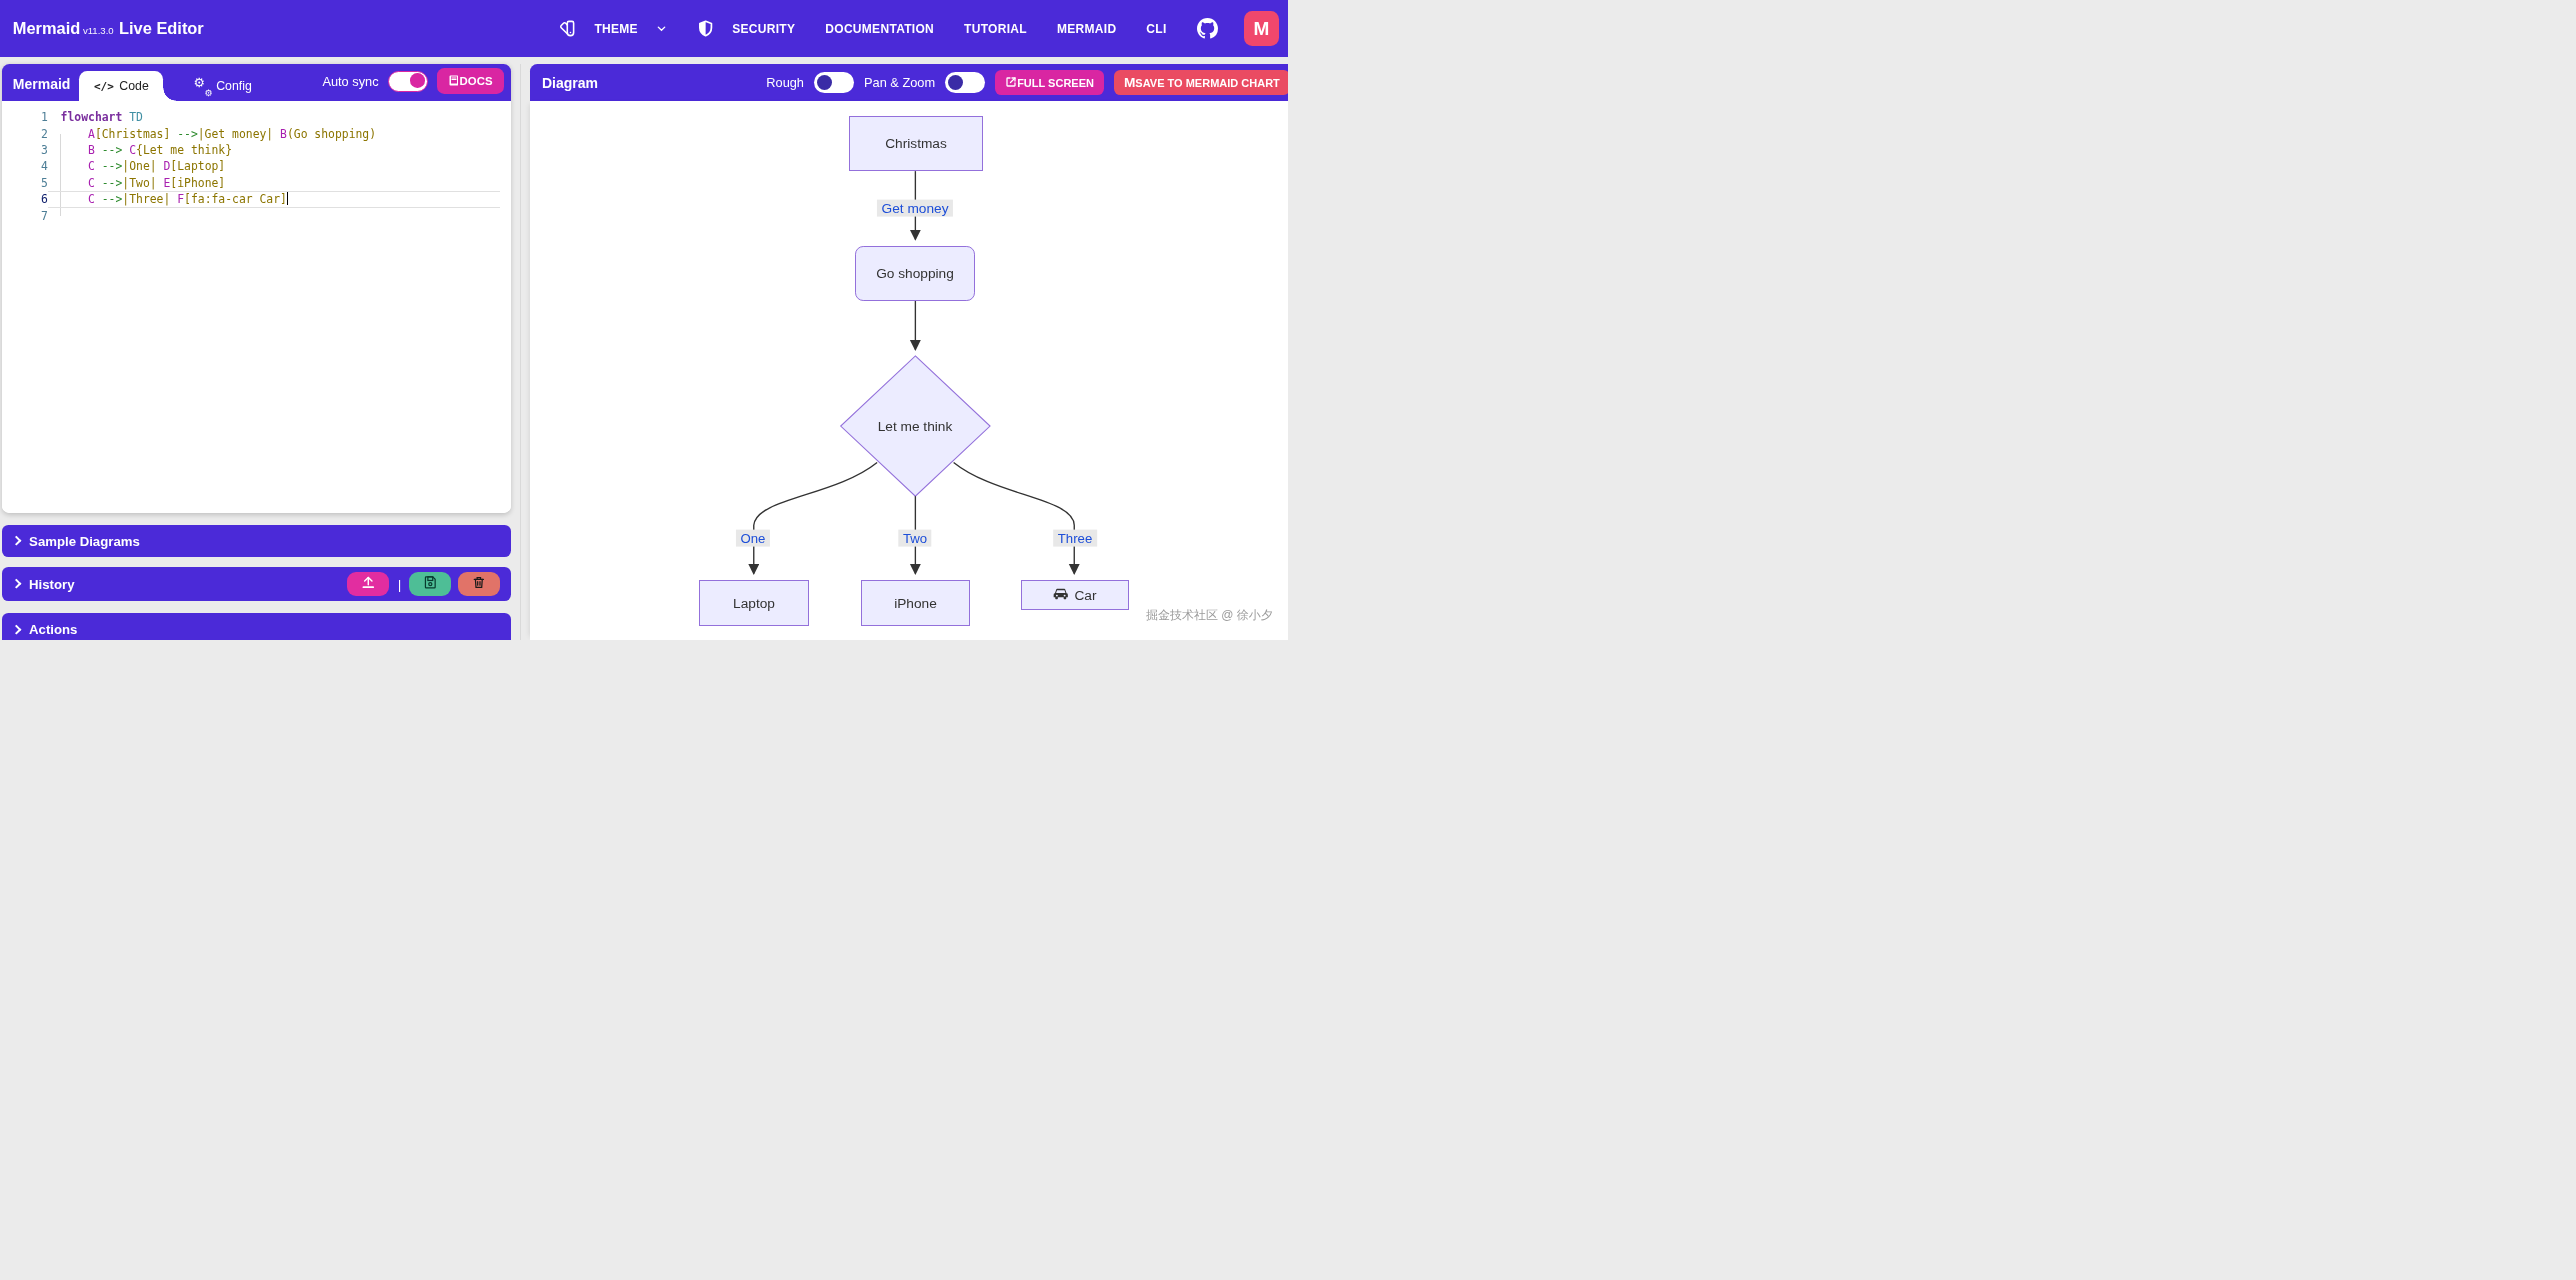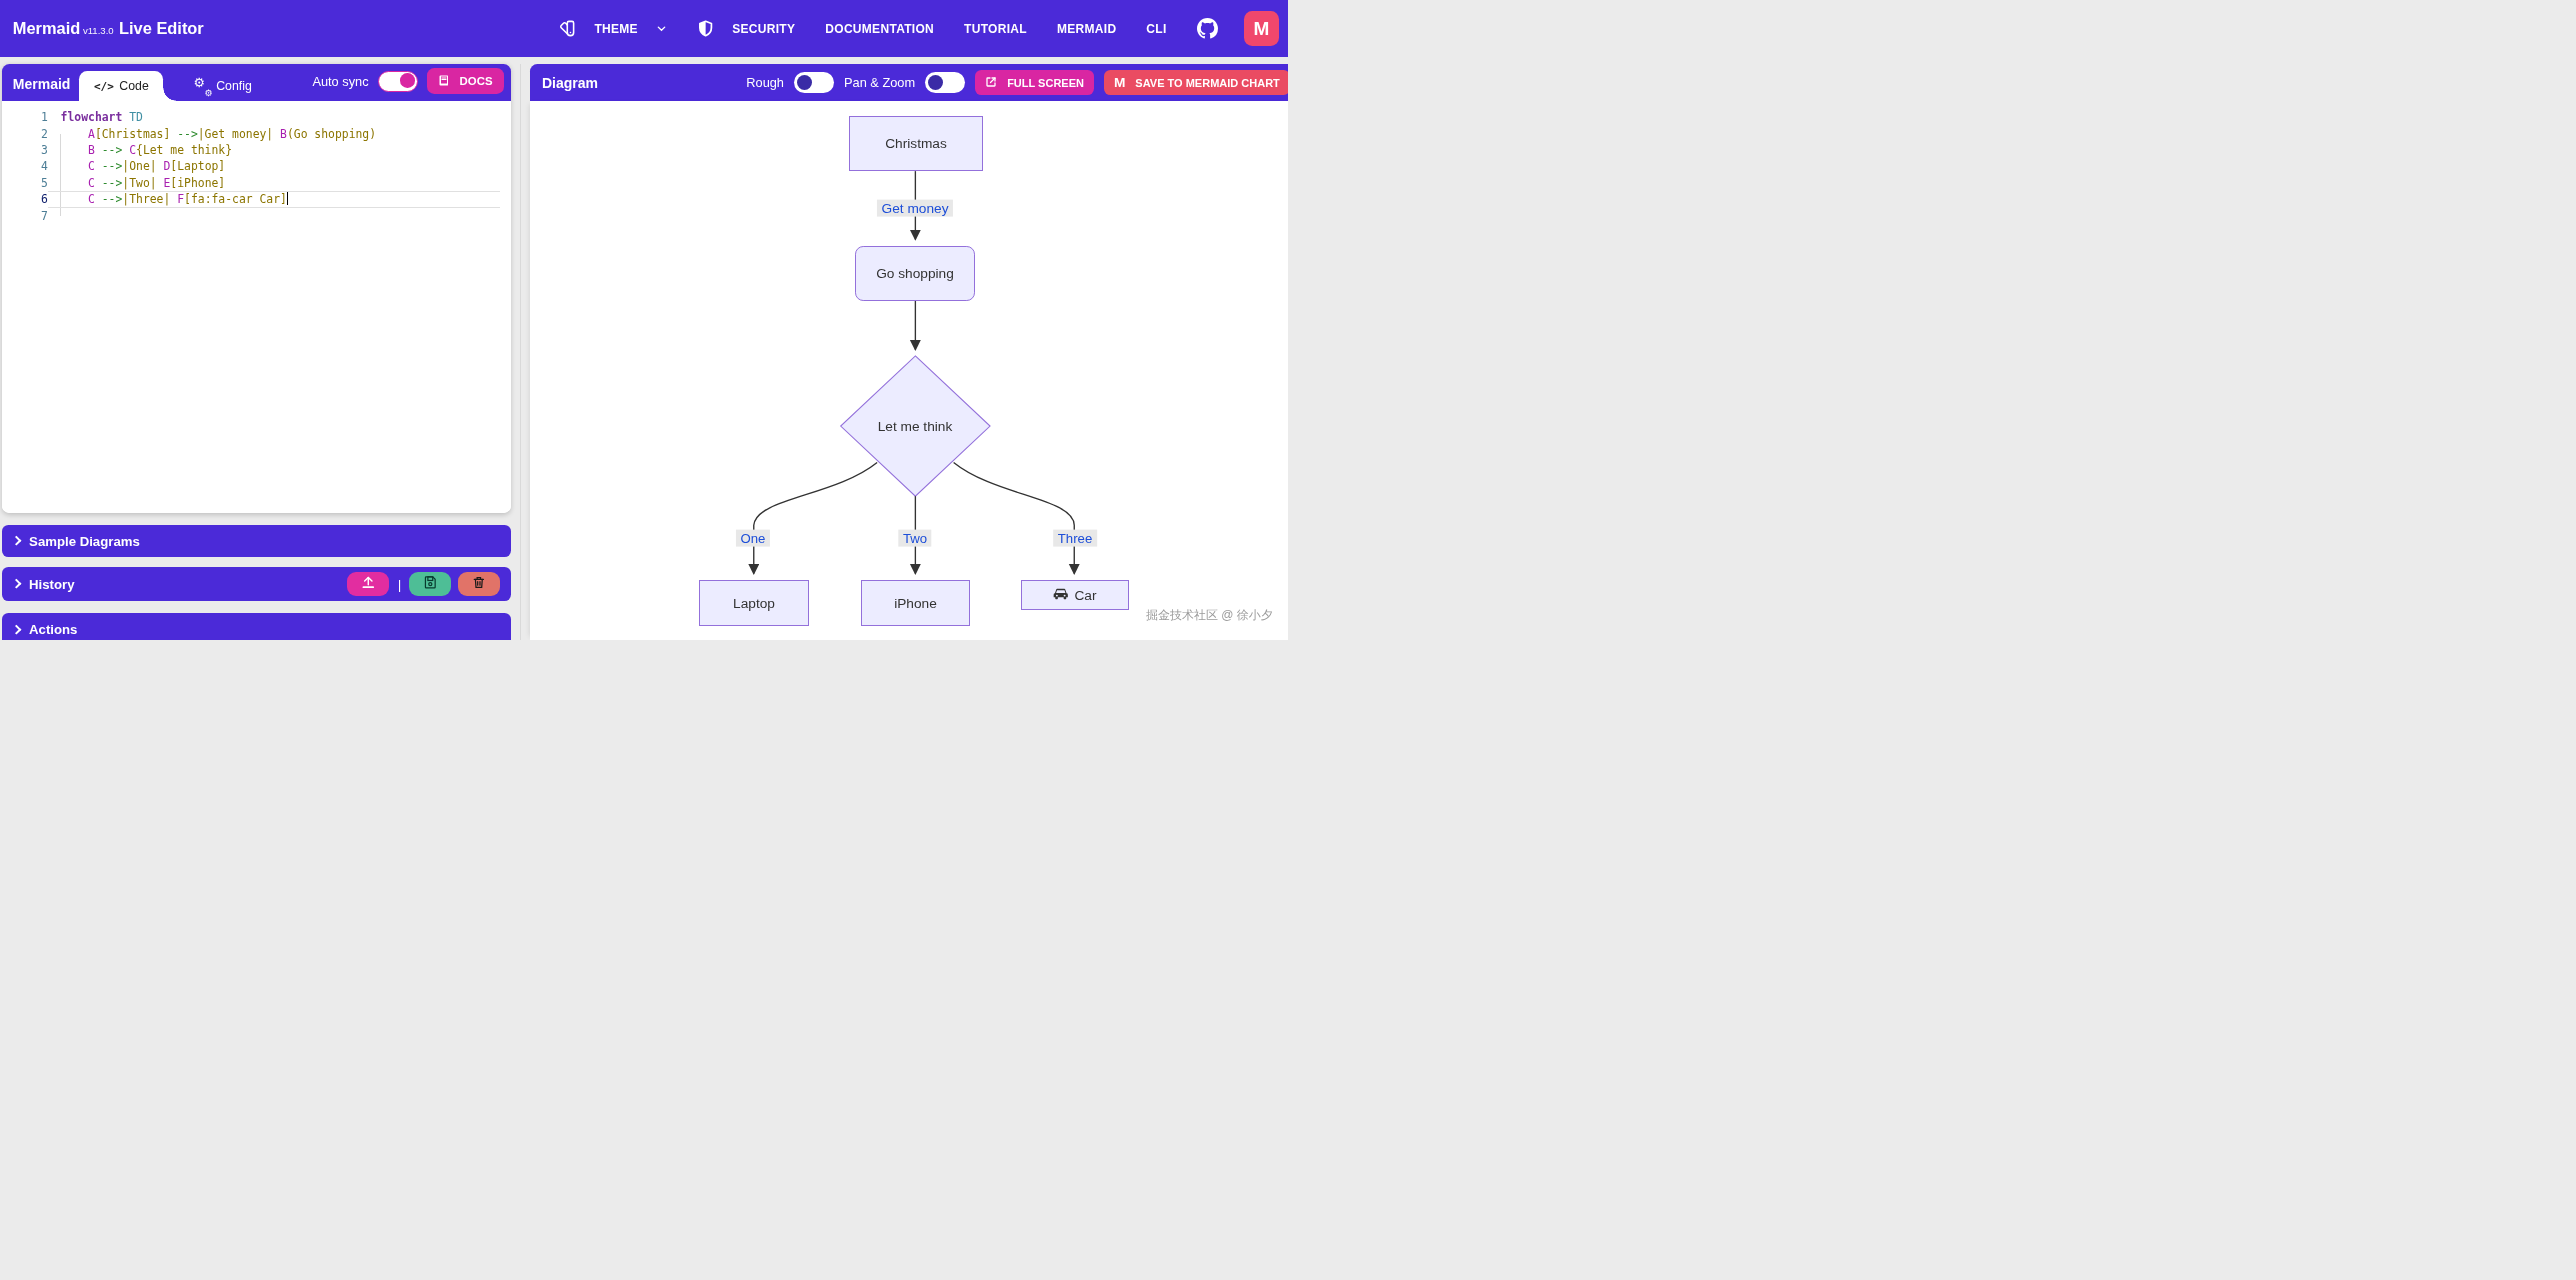--- a/index.html
+++ b/index.html
@@ -36,21 +36,21 @@
   .tab-config { color:#fff; margin-left:16.4px; }
   .gear-wrap { position:relative; width:16.4px; height:16.4px; }
   .gear-wrap .g1 { position:absolute; left:-0.9px; top:-2.7px; font-size:12.8px; }
   .gear-wrap .g2 { position:absolute; right:-1.8px; bottom:-3.6px; font-size:9px; }
   .head-right { margin-left:auto; display:flex; align-items:center; gap:9px; padding:0 7.3px 4.6px 0; align-self:center; margin-top:2px; }
   .autosync-label { color:#fff; font-size:12.8px; }
   .toggle { width:40px; height:21px; border-radius:11px; background:#fff; position:relative; cursor:pointer; }
   .toggle.on { border:1.8px solid #D926A2; }
   .toggle.on .knob { position:absolute; right:1.8px; top:1.4px; width:14.6px; height:14.6px; border-radius:50%; background:#D926A2; }
   .toggle.off .knob { position:absolute; left:2.7px; top:2.7px; width:15.5px; height:15.5px; border-radius:50%; background:#3A2BA6; }
-  .btn { display:flex; align-items:center; gap:10px; border:none; cursor:pointer; color:#fff;
+  .btn { display:flex; align-items:center; gap:0; border:none; cursor:pointer; color:#fff;
          font-weight:bold; font-family:"Liberation Sans",sans-serif; }
   .btn-docs { background:#D926A2; border-radius:7.3px; height:25.5px; padding:0 11px; font-size:11.4px; }
 
   
   .code-area { position:absolute; left:0; top:37px; right:0; bottom:0; background:#fff;
                border-radius:0 0 7.3px 7.3px; overflow:hidden; font-family:"DejaVu Sans Mono", monospace;
                font-size:11.4px; padding-top:8.2px; }
   .code-line { display:flex; height:16.4px; line-height:16.4px; white-space:pre; }
   .gutter-num { width:46px; text-align:right; color:#4D7E96; flex:none; user-select:none; }
   .line-content { padding-left:12.8px; flex:1; margin-right:11px; position:relative; }

